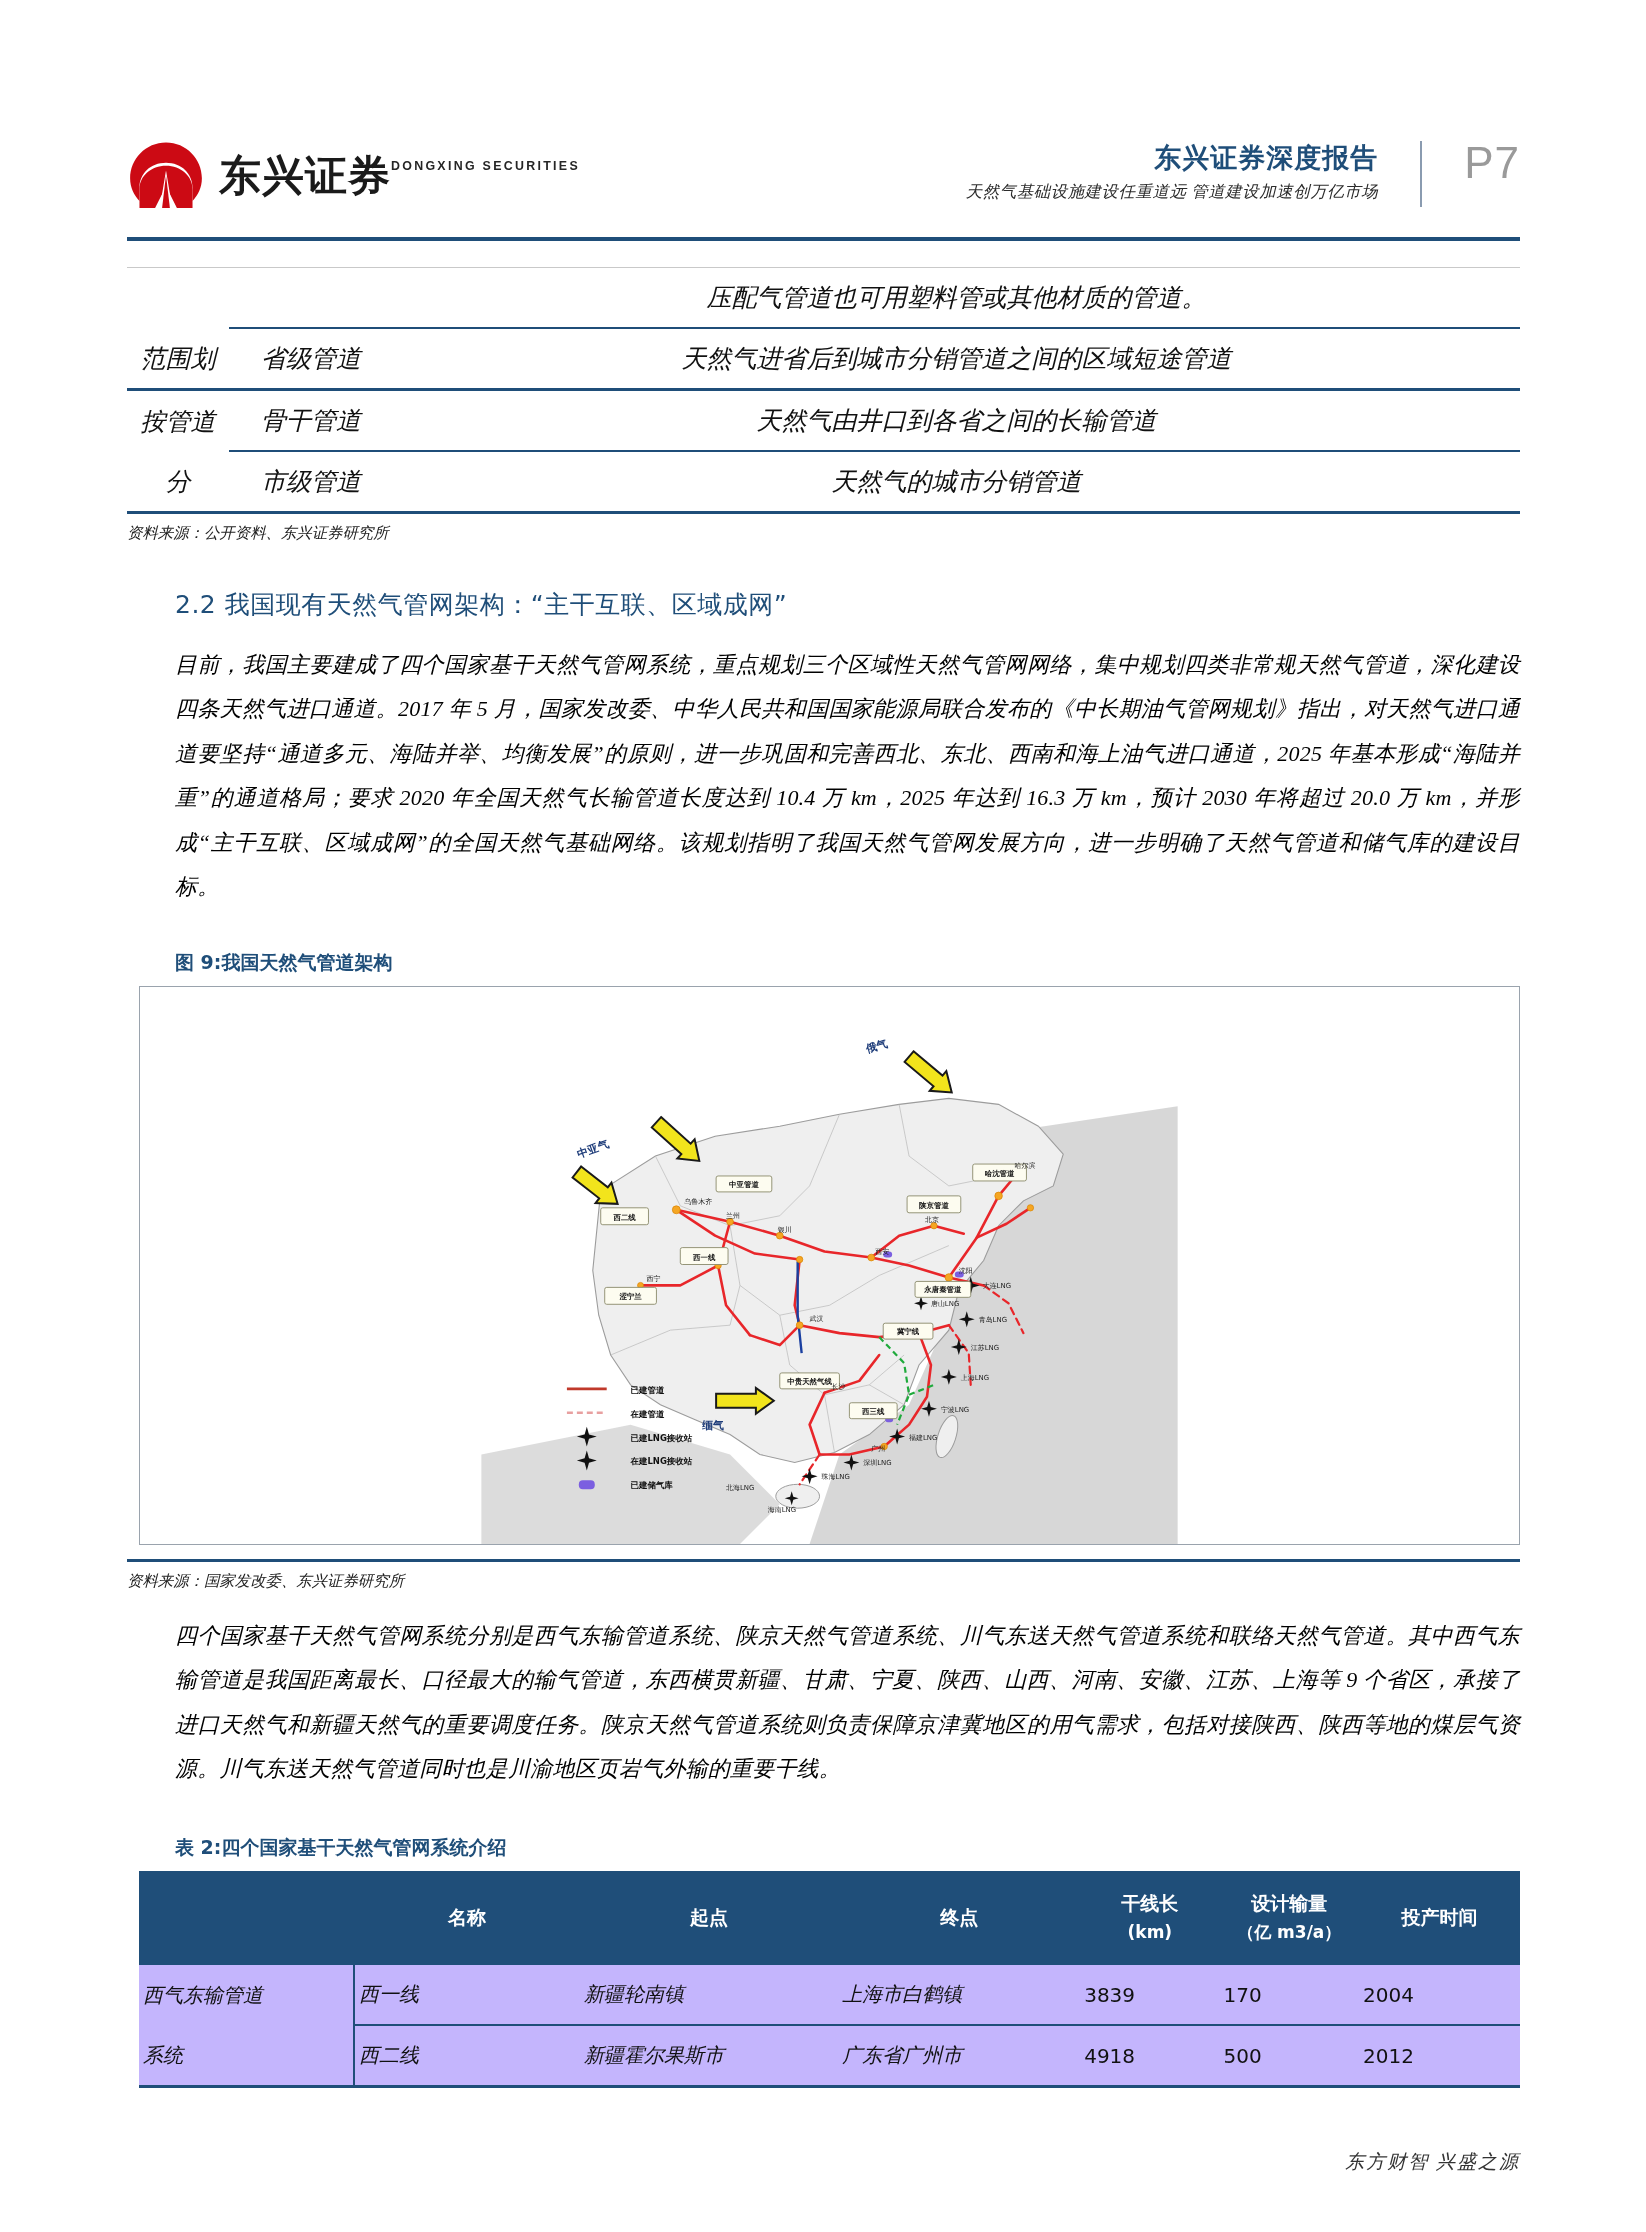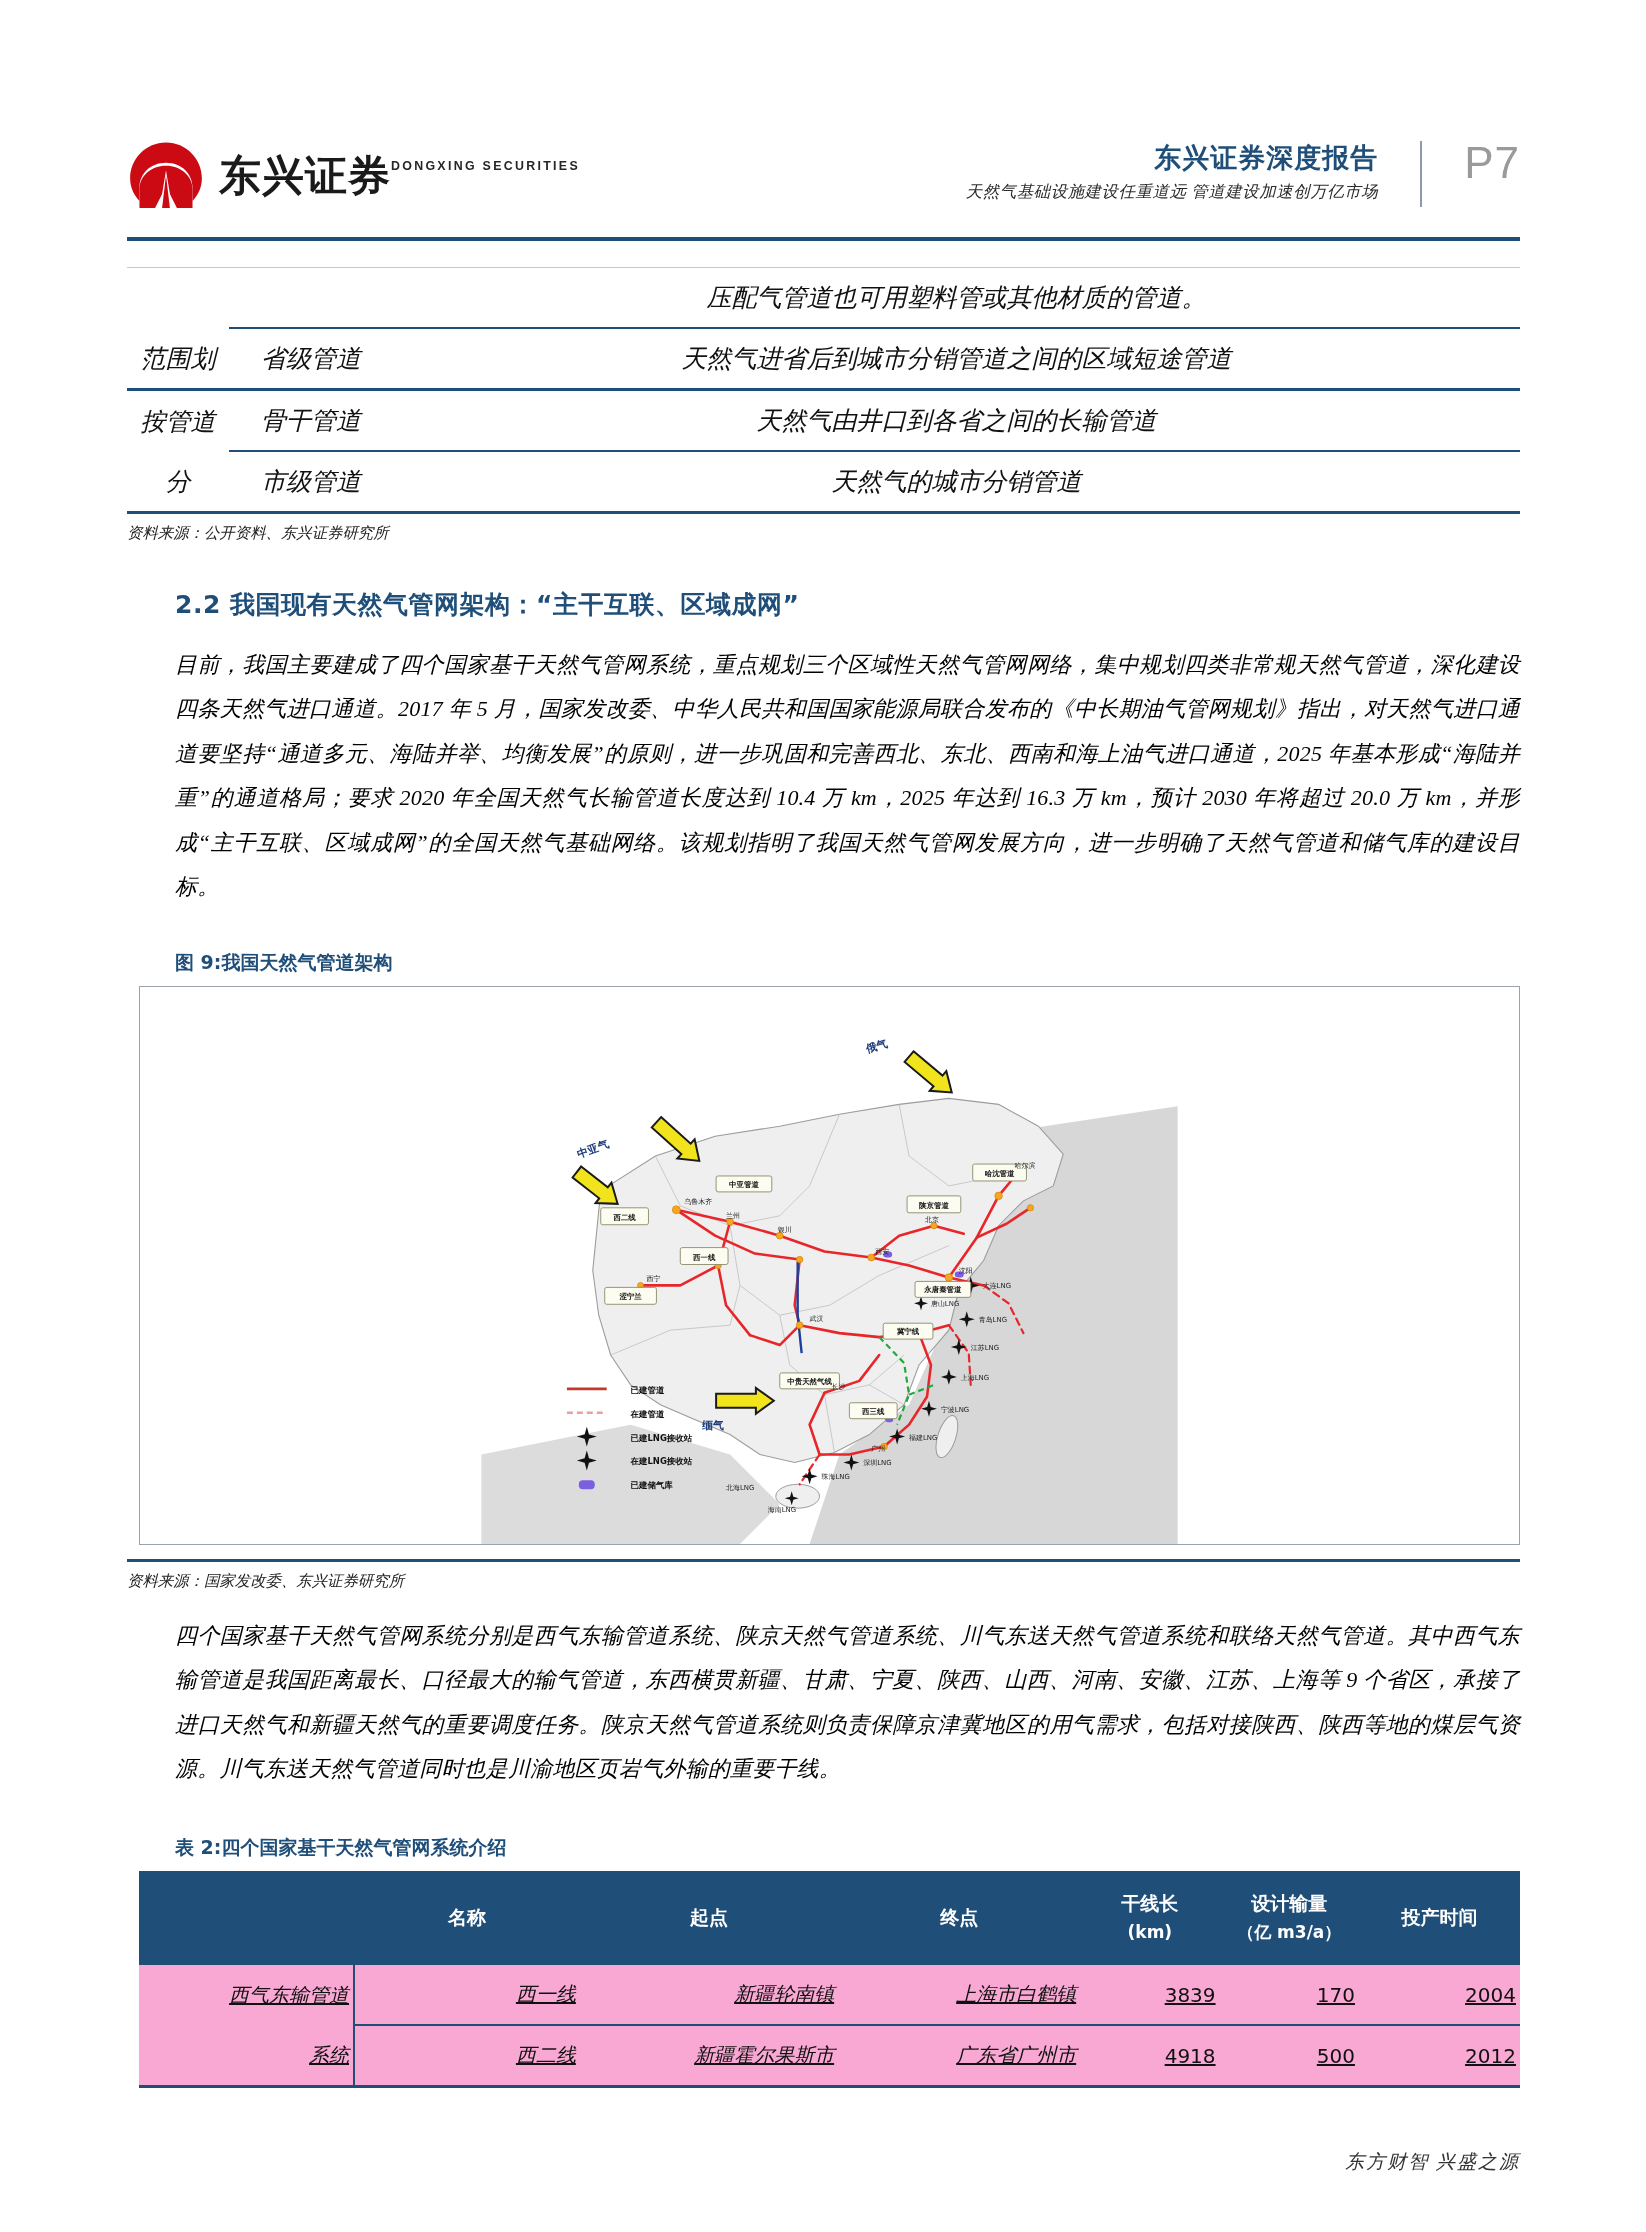--- a/index.html
+++ b/index.html
@@ -134,21 +134,21 @@
     font-family: "Liberation Serif", serif;
     font-style: italic;
     font-size: 15.4px;
     color: #222;
     margin-top: 9px;
   }
 
   
   .sec-head {
     font-family: "DejaVu Sans", sans-serif;
-    font-weight: 700;
+    font-weight: 400;
     font-size: 25px;
     color: #1f4e79;
     margin: 44px 0 0 48px;
     letter-spacing: 0.5px;
   }
 
   
   .para {
     font-family: "Liberation Serif", serif;
     font-style: italic;
@@ -211,24 +211,23 @@
     border: none;
     line-height: 1.55;
   }
   .btm-table thead th .unit { display: block; font-size: 17px; }
   .btm-table tbody td {
     font-family: "Liberation Serif", serif;
     font-style: italic;
     font-size: 20px;
     color: #111;
     padding: 16px 4px;
-    text-align: right;
+    text-align: left;
     vertical-align: middle;
-    background: #f9a8d4;
-    text-decoration: underline;
+    background: #c4b5fd;
   }
   .btm-table tbody td.num { font-style: normal; font-family: "DejaVu Sans", sans-serif; font-size: 20px; }
   .btm-table .c1 { width: 199px; }
   .btm-table .c2 { width: 209px; }
   .btm-table .c3 { width: 239px; }
   .btm-table .c4 { width: 224px; }
   .btm-table .c5 { width: 129px; }
   .btm-table .c6 { width: 149px; }
   .rowline td { border-top: 2.5px solid #1f4e79; }
   .sep-left { border-left: 2.5px solid #1f4e79; }

